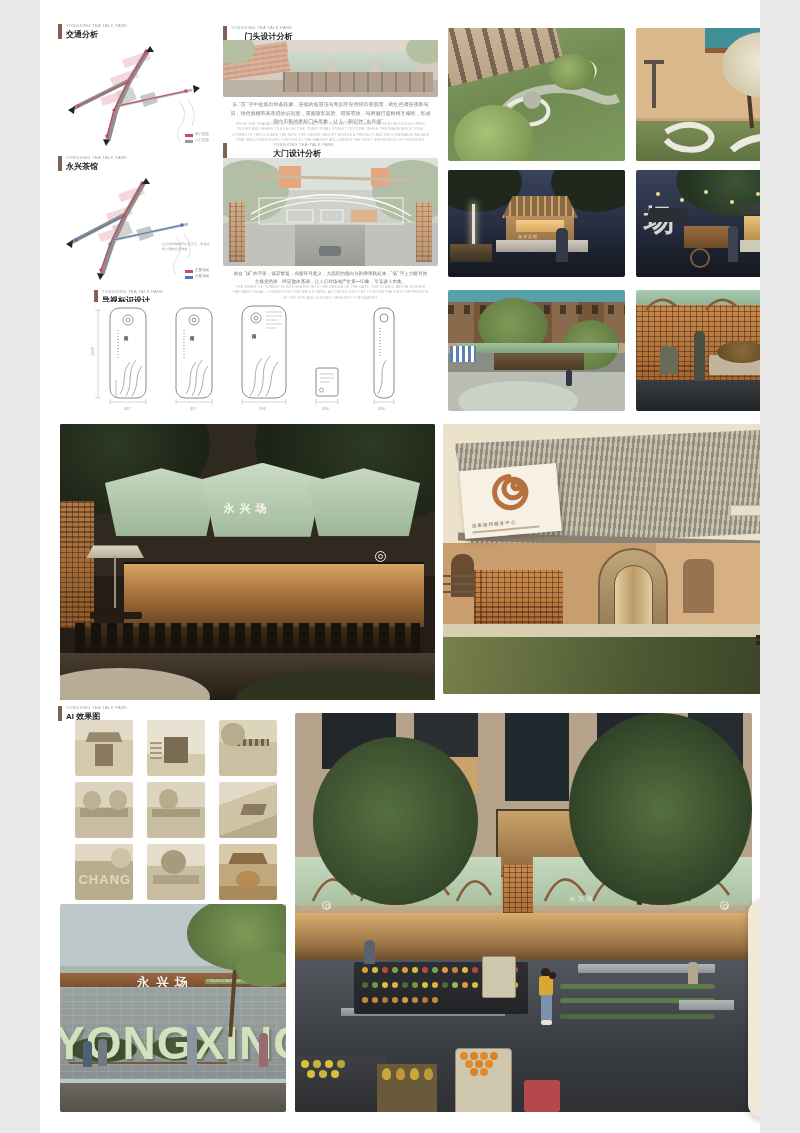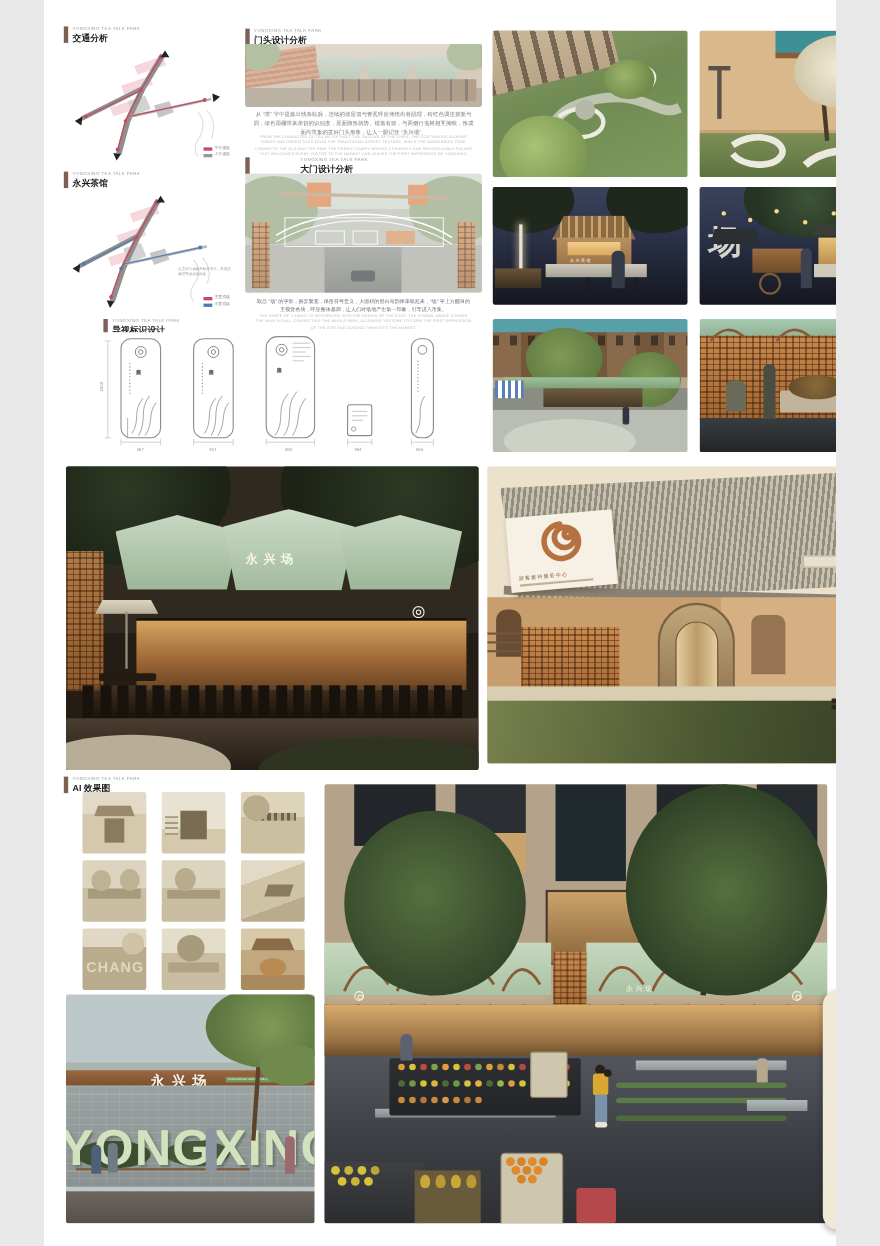--- a/index.html
+++ b/index.html
@@ -196,21 +196,21 @@
         <line x1="312" y1="26" x2="312" y2="56" stroke="#888" stroke-width="1" stroke-dasharray="1 2"></line>
         <path d="M310 92 C318 78 310 70 318 58" stroke="#999" stroke-width=".8" fill="none"></path>
         <line x1="306" y1="100" x2="326" y2="100" stroke="#bbb" stroke-width=".6"></line>
         <line x1="306" y1="97" x2="306" y2="103" stroke="#bbb" stroke-width=".6"></line>
           <line x1="326" y1="97" x2="326" y2="103" stroke="#bbb" stroke-width=".6"></line>
         <text x="310" y="108" font-size="4" fill="#999">594</text>
       </g>
     </svg>
   </div>
 
-  <div class="hdr" style="left:183px;top:26px;">
+  <div class="hdr" style="left:183px;top:26px;text-align:right;">
     <div class="bar"></div>
     <div>
       <div class="brand">YONGXING TEA TALK PARK</div>
       <div class="title">门头设计分析</div>
     </div>
   </div>
 
   <div class="img" style="left:183px;top:40px;width:215px;height:57px;background:linear-gradient(180deg,#c9bba8 0 30%,#b9a68e 30% 70%,#8a7a62 70%);">
     <div class="abs" style="left:-4px;top:6px;width:70px;height:30px;background:repeating-linear-gradient(0deg,#a85c38 0 2.5px,#c07a4e 2.5px 5px);transform:rotate(-8deg);"></div>
     <div class="abs" style="left:64px;top:10px;width:44px;height:22px;background:linear-gradient(180deg,#aec2ae,#8fa88f);clip-path:polygon(0 18%,50% 0,100% 18%,90% 100%,10% 100%);"></div>

